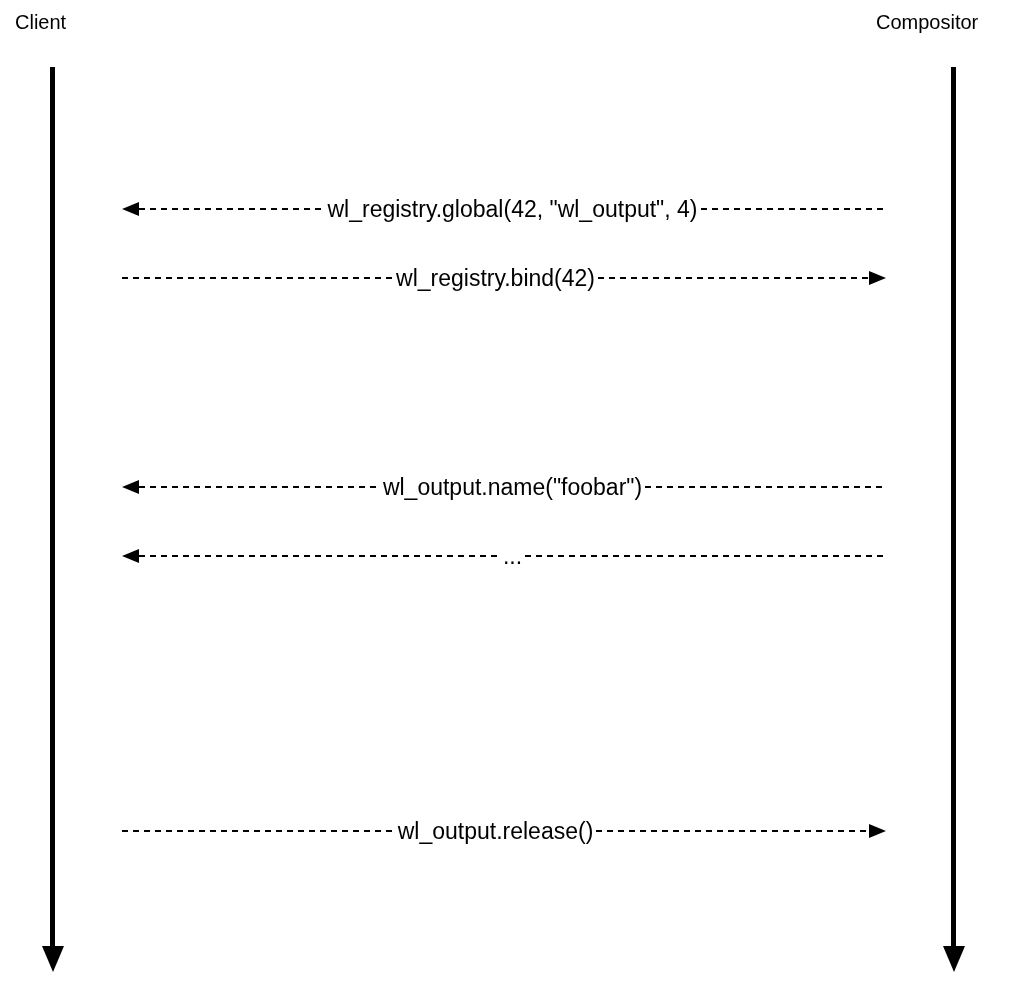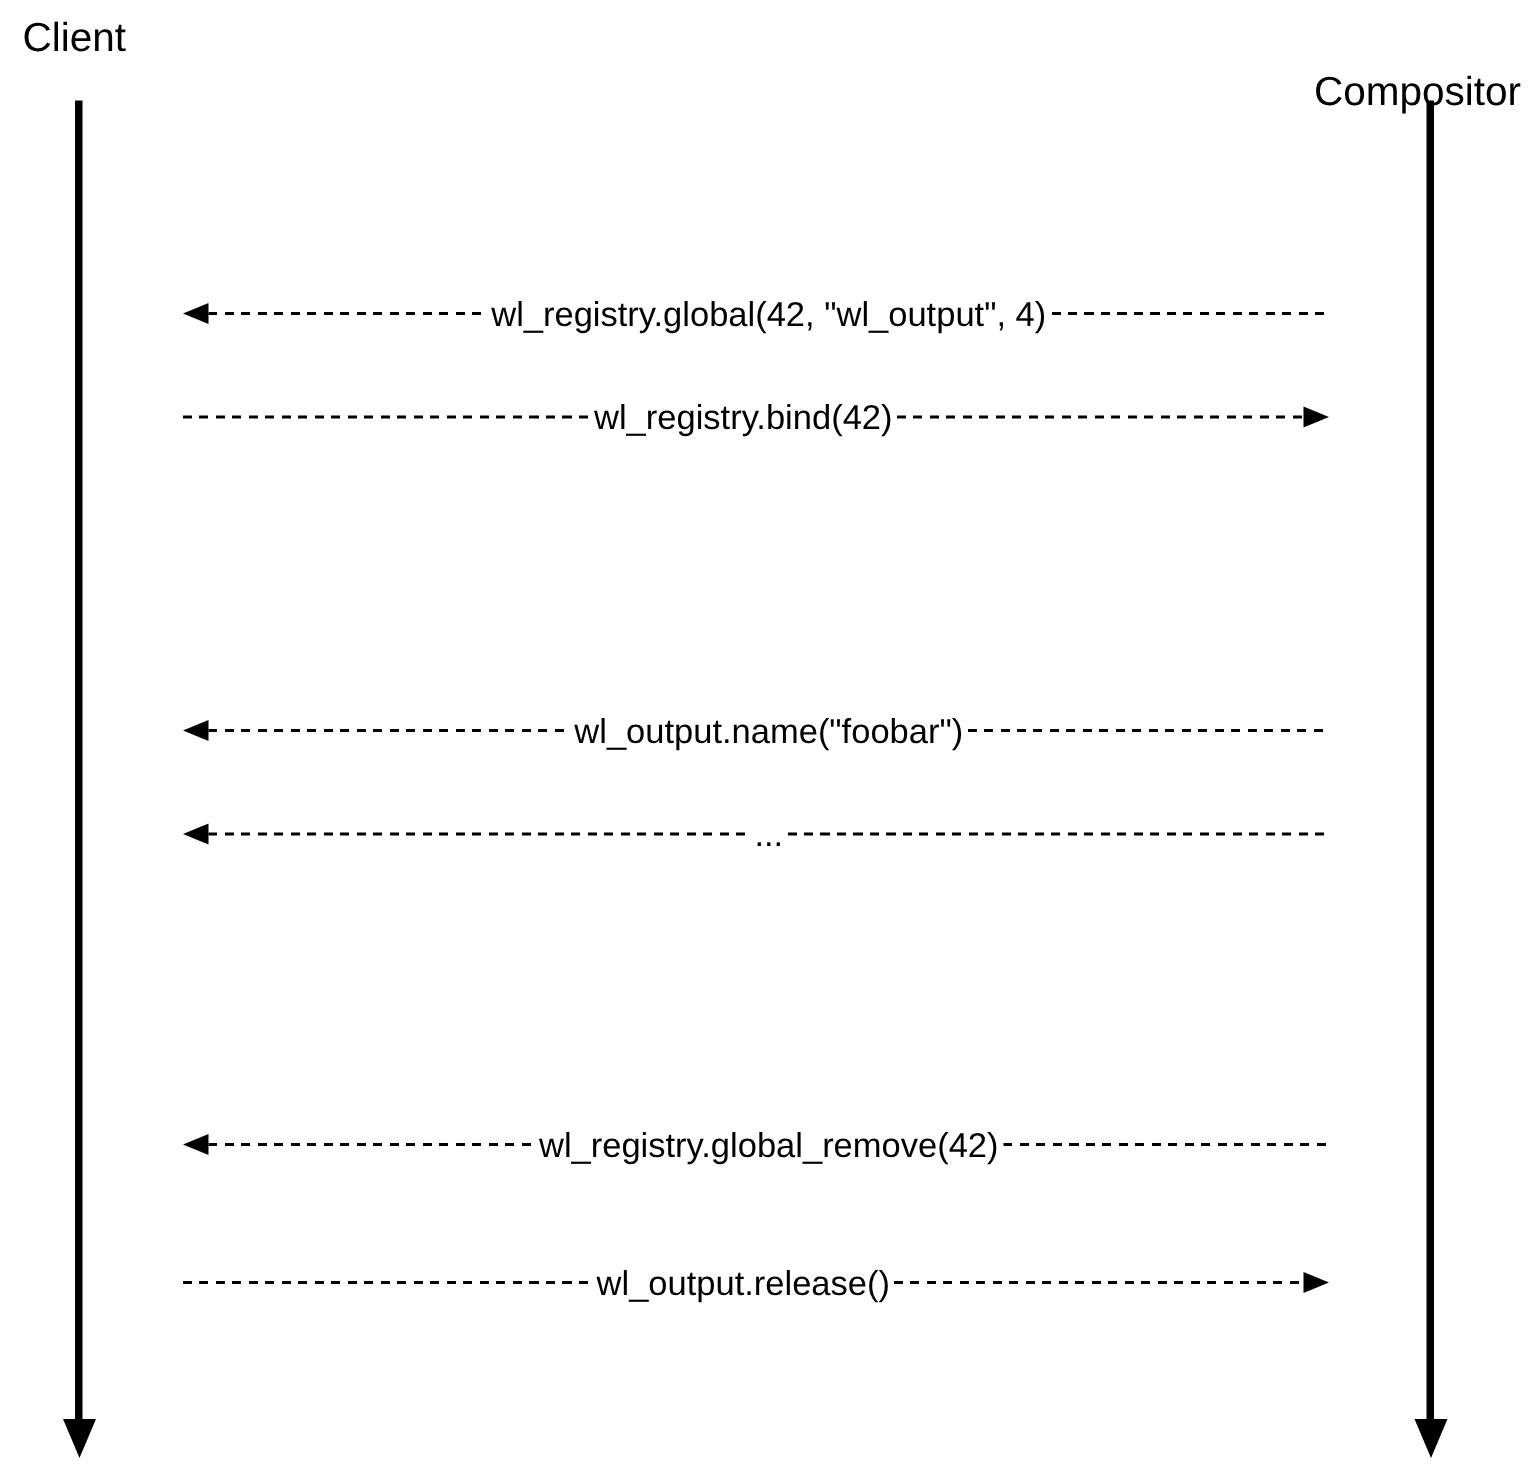--- a/index.html
+++ b/index.html
@@ -12,27 +12,27 @@
     width: 1024px;
     height: 986px;
     background: #ffffff;
     font-family: "Liberation Sans", sans-serif;
     color: #000000;
     overflow: hidden;
   }
   .actor-label {
     position: absolute;
     top: 11px;
-    font-size: 27px;
+    font-size: 20px;
     line-height: 1.1;
     color: #000000;
     white-space: nowrap;
   }
   .actor-label.client { left: 15px; }
-  .actor-label.compositor { left: 876px; margin-top: 36px; }
+  .actor-label.compositor { left: 876px; }
 
   .lifeline {
     position: absolute;
     top: 67px;
     width: 5px;
     height: 881px;
     background: #000000;
   }
   .lifeline.client { left: 50px; }
   .lifeline.compositor { left: 951px; }
@@ -78,21 +78,21 @@
     border-bottom: 7px solid transparent;
   }
   .msg-arrow.left  { border-right: 17px solid #000000; }
   .msg-arrow.right { border-left: 17px solid #000000; }
 
   .m1 { top: 194px; }
   .m2 { top: 263px; align-items: center; }
   .m3 { top: 472px; }
   .m4 { top: 541px; }
   .m5 { top: 748px; }
-  .m6 { top: 840px; }
+  .m6 { top: 816px; }
 </style>
 </head>
 <body>
 
 <div class="canvas">
 
   <div class="actor-label client">Client</div>
   <div class="actor-label compositor">Compositor</div>
 
   <div class="lifeline client"></div>
@@ -121,26 +121,20 @@
     <span class="dash"></span>
   </div>
 
   <div class="message m4">
     <span class="msg-arrow left"></span>
     <span class="dash"></span>
     <span class="label">...</span>
     <span class="dash"></span>
   </div>
 
-  <div class="message m5">
-    <span class="msg-arrow left"></span>
-    <span class="dash"></span>
-    <span class="label">wl_registry.global_remove(42)</span>
-    <span class="dash"></span>
-  </div>
 
   <div class="message m6">
     <span class="dash"></span>
     <span class="label">wl_output.release()</span>
     <span class="dash"></span>
     <span class="msg-arrow right"></span>
   </div>
 
 </div>
 

